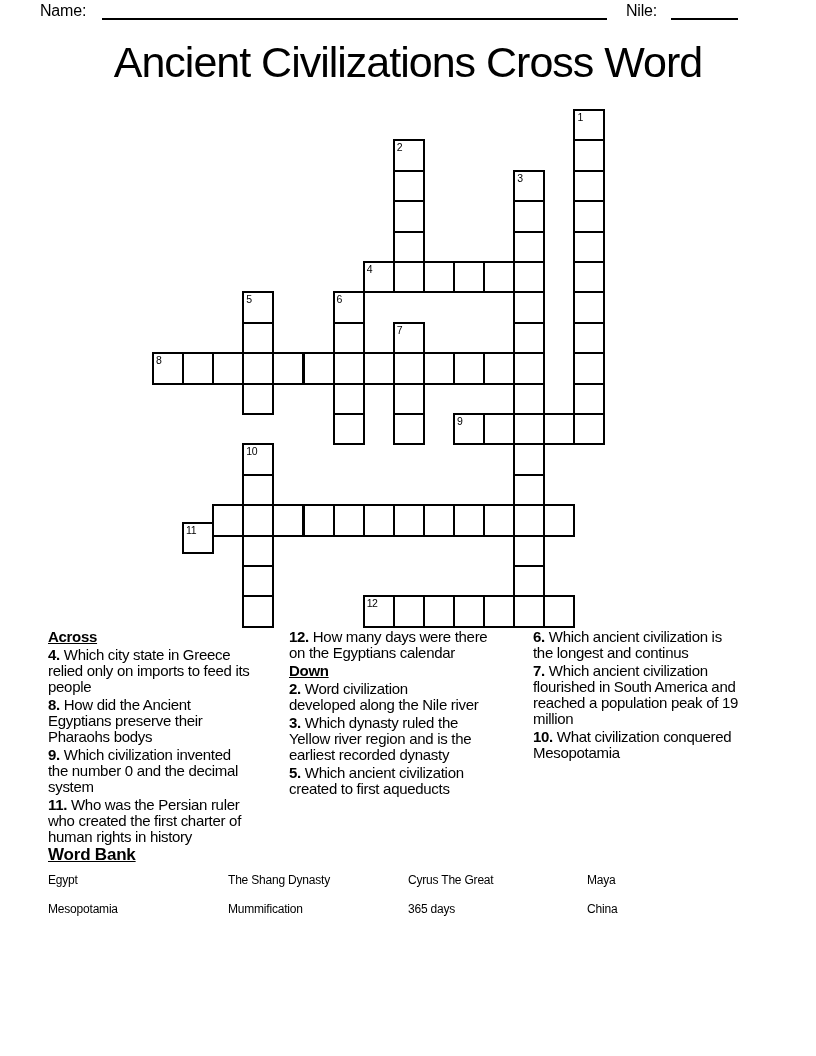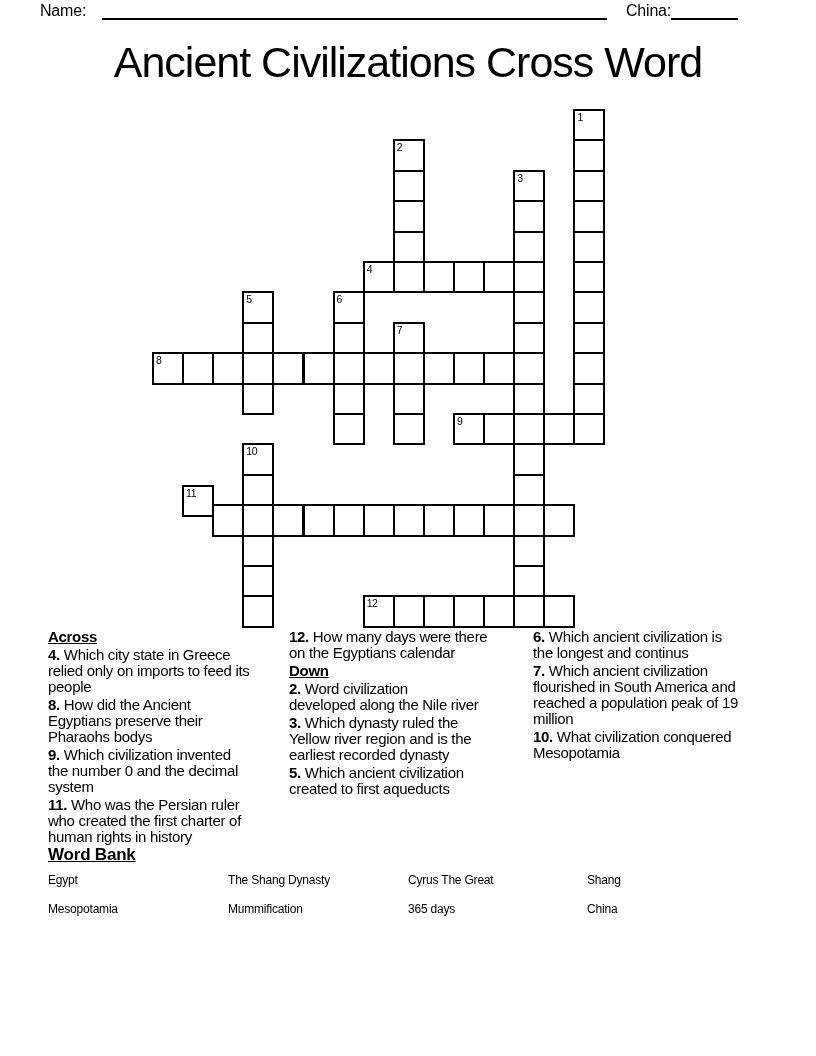--- a/index.html
+++ b/index.html
@@ -49,21 +49,21 @@
   }
   .wb-word{font-size:12px;line-height:19px;letter-spacing:-0.2px;}
 </style>
 </head>
 <body>
 
 <div class="page">
 
   <span class="hdr-label" id="name-label">Name:</span>
   <div class="hdr-line" id="name-line"></div>
-  <span class="hdr-label" id="date-label">China:</span>
+  <span class="hdr-label" id="date-label">Nile:</span>
   <div class="hdr-line" id="date-line"></div>
 
   <div class="title">Ancient Civilizations Cross Word</div>
 
   <div id="grid">
       <div class="cell" style="left: 421.4px; top: 0px;">
         <span class="cell-num">1</span>
       </div>
       <div class="cell" style="left: 421.4px; top: 30.4px;"></div>
       <div class="cell" style="left: 421.4px; top: 60.8px;"></div>
@@ -141,21 +141,21 @@
       <div class="cell" style="left: 331.1px; top: 304px;"></div>
       <div class="cell" style="left: 391.3px; top: 304px;"></div>
       <div class="cell" style="left: 90.3px; top: 334.4px;">
         <span class="cell-num">10</span>
       </div>
       <div class="cell" style="left: 90.3px; top: 364.8px;"></div>
       <div class="cell" style="left: 90.3px; top: 395.2px;"></div>
       <div class="cell" style="left: 90.3px; top: 425.6px;"></div>
       <div class="cell" style="left: 90.3px; top: 456px;"></div>
       <div class="cell" style="left: 90.3px; top: 486.4px;"></div>
-      <div class="cell" style="left: 30.1px; top: 376px;">
+      <div class="cell" style="left: 30.1px; top: 413px;">
         <span class="cell-num">11</span>
       </div>
       <div class="cell" style="left: 60.2px; top: 395.2px;"></div>
       <div class="cell" style="left: 120.4px; top: 395.2px;"></div>
       <div class="cell" style="left: 150.5px; top: 395.2px;"></div>
       <div class="cell" style="left: 180.6px; top: 395.2px;"></div>
       <div class="cell" style="left: 210.7px; top: 395.2px;"></div>
       <div class="cell" style="left: 240.8px; top: 395.2px;"></div>
       <div class="cell" style="left: 270.9px; top: 395.2px;"></div>
       <div class="cell" style="left: 301px; top: 395.2px;"></div>
@@ -207,21 +207,21 @@
 million</span></p>
       <p class="clue"><span class="clue-num">10.</span> <span class="clue-text">What civilization conquered
 Mesopotamia</span></p>
     </div>
 
   <div id="wordbank-heading">Word Bank</div>
   <div id="wordbank-grid">
       <span class="wb-word">Egypt</span>
       <span class="wb-word">The Shang Dynasty</span>
       <span class="wb-word">Cyrus The Great</span>
-      <span class="wb-word">Shang</span>
+      <span class="wb-word">Maya</span>
       <span class="wb-word">Mesopotamia</span>
       <span class="wb-word">Mummification</span>
       <span class="wb-word">365 days</span>
       <span class="wb-word">China</span>
       <span class="wb-word">India</span>
       <span class="wb-word">Rome</span>
     </div>
 
 </div>
 

